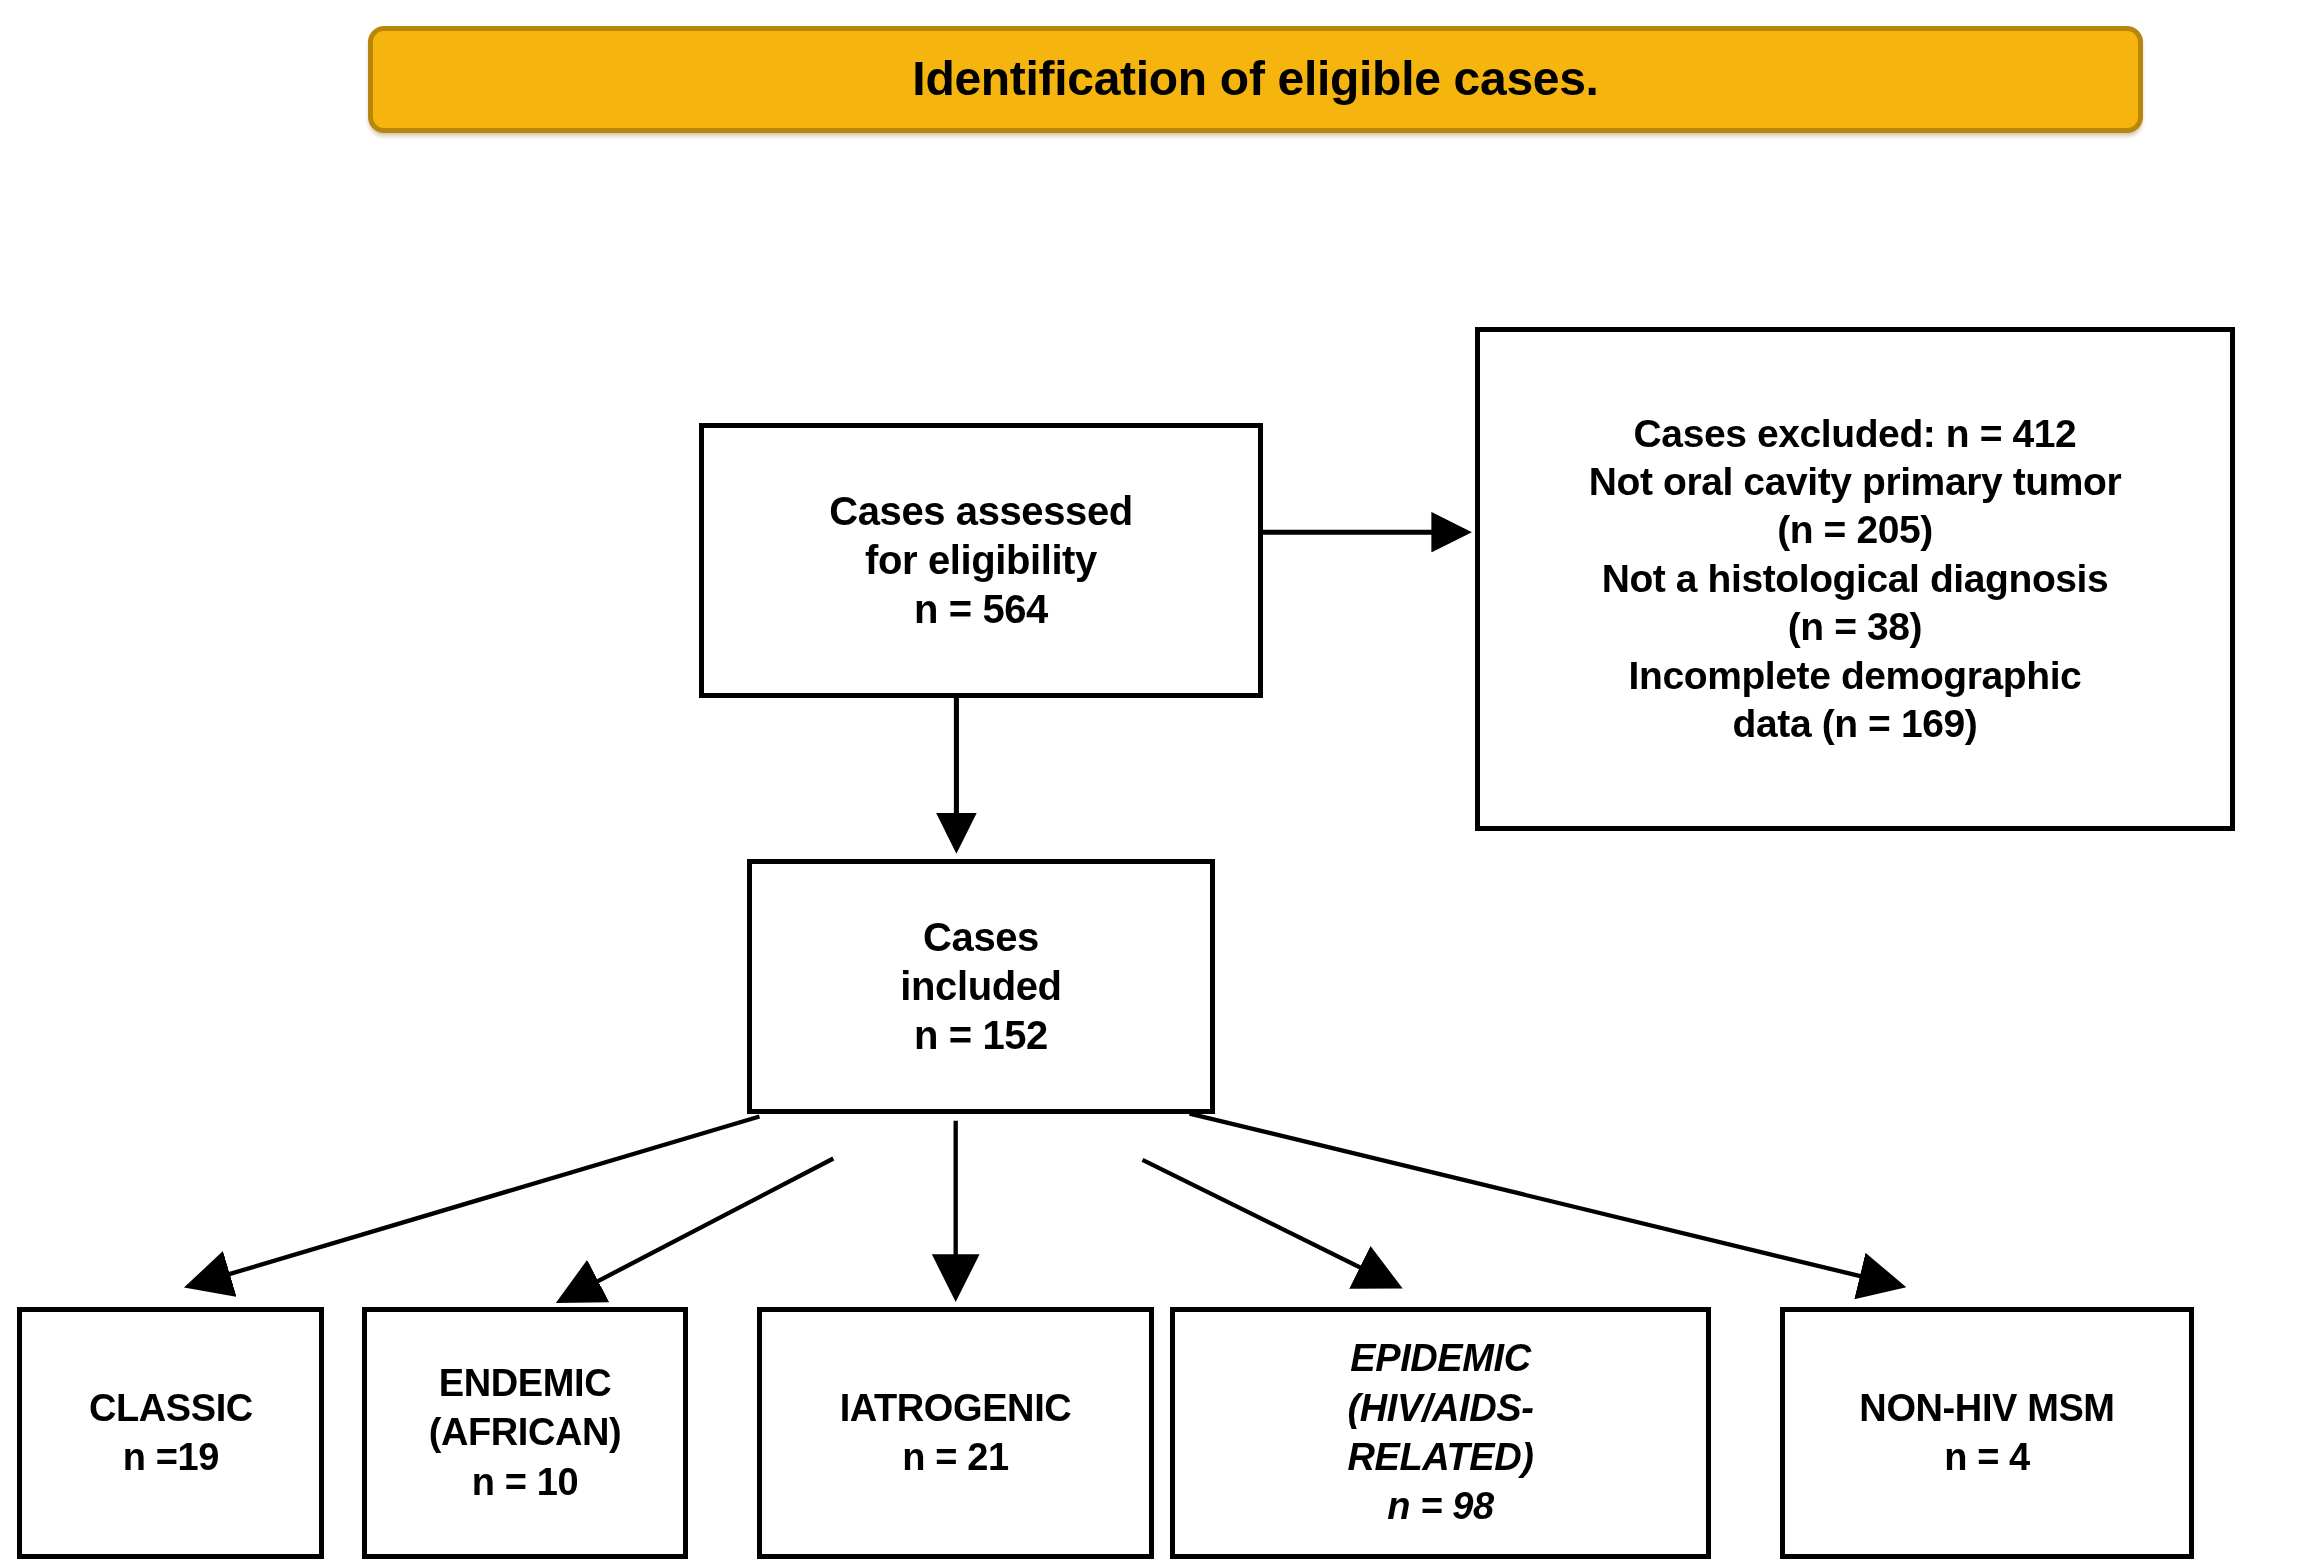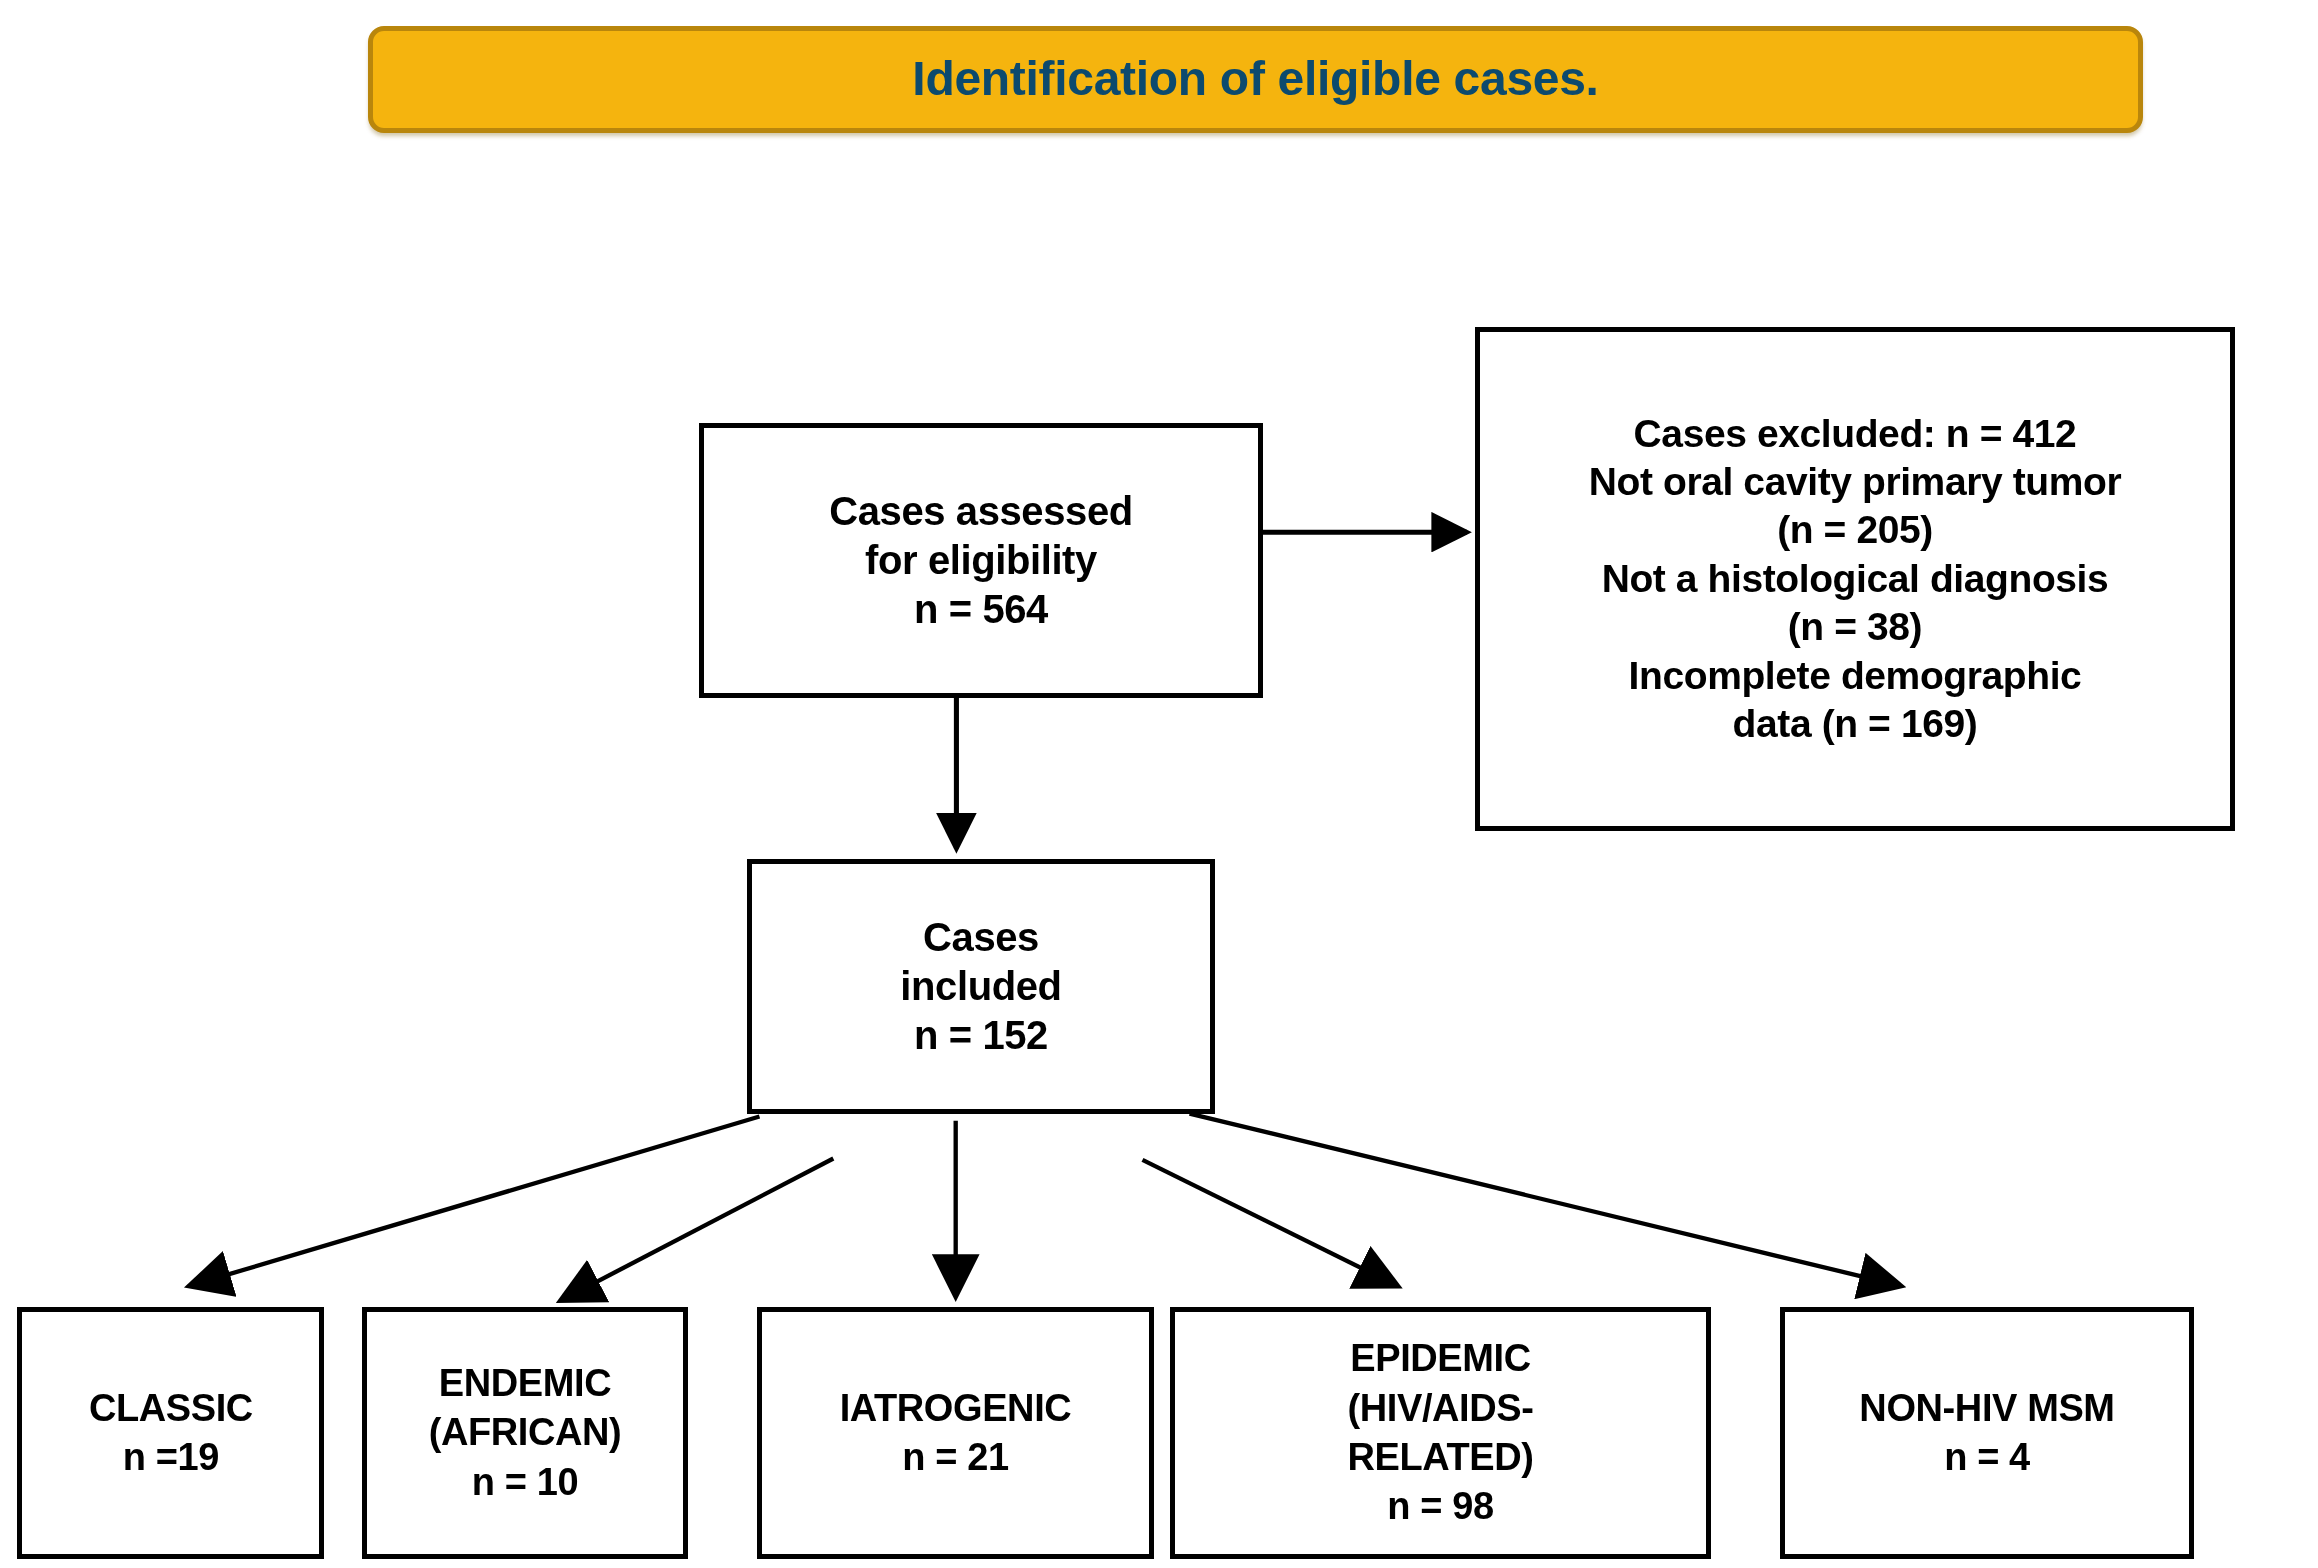--- a/index.html
+++ b/index.html
@@ -32,21 +32,21 @@
     border-radius: 16px;
     box-sizing: border-box;
     display: flex;
     align-items: center;
     justify-content: center;
     box-shadow: 0 3.6px 4.3px -1.4px rgba(120,90,0,0.35);
   }
   #title-text {
     font-size: 48px;
     font-weight: bold;
-    color: #0c4a6e;
+    color: #000000;
     letter-spacing: -0.3px;
     text-align: left;
     line-height: 1.05;
   }
 
   
   .flowbox {
     position: absolute;
     background: #ffffff;
     border: 5.8px solid #000000;
@@ -71,21 +71,21 @@
   #box-excluded   { left: 1475px; top: 327px;  width: 760px; height: 504px; }
   #box-included   { left: 722px;  top: 859px; width: 468px;  height: 255px; margin-left: 25px; }
 
   #box-excluded .btext { font-size: 39px; line-height: 1.24; }
 
   
   .leafbox { top: 1307px; height: 252px; }
   #box-classic   { left: 17.4px;   width: 307px; }
   #box-endemic   { left: 362px;  width: 326px; }
   #box-iatro     { left: 757px; width: 397px; }
-  #box-epidemic  { left: 1170px; width: 541px; }
+  #box-epidemic  { left: 1170px; width: 541px; font-style: italic; }
   #box-nonhiv    { left: 1750px; width: 414px; margin-left: 30px; }
   .leafbox .btext { font-size: 38px; line-height: 1.30; }
 
   
   #connectors {
     position: absolute;
     left: 0;
     top: 0;
     width: 2319px;
     height: 1569px;

